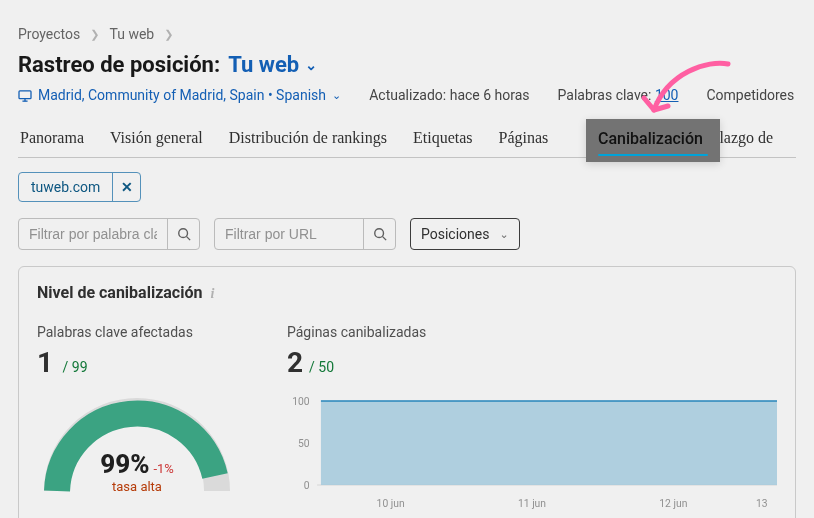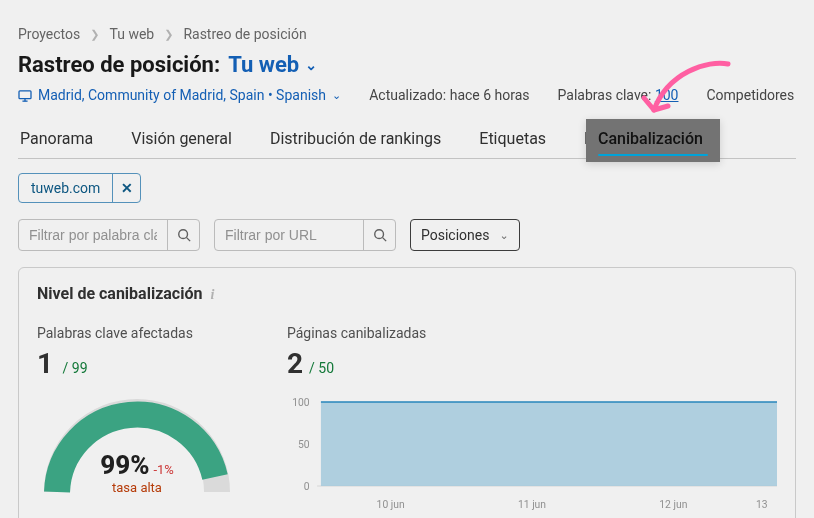--- a/index.html
+++ b/index.html
@@ -19,21 +19,21 @@
   .heading .chev { font-size: 14px; color: #1565c0; }
 
   
   .meta { margin-top: 10px; display: flex; align-items: center; gap: 28px; color: #4a4a4a; font-size: 14px; white-space: nowrap; overflow: hidden; }
   .location { color: #1565c0; display: inline-flex; align-items: center; gap: 6px; }
   .loc-chev { color: #1565c0; font-size: 11px; }
   .kw-count { color: #1565c0; }
   .monitor-icon { width: 14px; height: 12px; display: inline-block; }
 
   
-  .tabs { margin-top: 22px; display: flex; align-items: flex-end; gap: 34px; border-bottom: 1px solid #d0d0d0; font-size: 16px; color: #333; white-space: nowrap; overflow: hidden; }
+  .tabs { margin-top: 22px; display: flex; align-items: flex-end; gap: 22px; border-bottom: 1px solid #d0d0d0; font-size: 16px; color: #333; white-space: nowrap; overflow: hidden; font-family: Liberation Serif, serif; }
   .tab { padding: 4px 2px 10px 2px; cursor: pointer; position: relative; }
 
   
   .tab-active-wrap { position: absolute; z-index: 20; background: #737373; border-radius: 0; box-shadow: 0 2px 8px rgba(0,0,0,0.15); padding: 10px 12px 6px 12px; }
   .tab-active-inner { font-size: 16px; color: #111; font-weight: 500; }
   .tab-underline { height: 2px; background: #00a3d9; margin-top: 6px; border-radius: 1px; }
 
   
   .arrow-svg { position: absolute; z-index: 30; pointer-events: none; }
 
@@ -90,21 +90,20 @@
 <body>
 
 <div class="page">
   <div class="dim-overlay"></div>
 
   <nav class="breadcrumb">
     <a href="#">Proyectos</a>
     <span class="crumb-sep">❯</span>
     <a href="#">Tu web</a>
     <span class="crumb-sep">❯</span>
-    <span>Rastreo de posición</span>
   </nav>
 
   <div class="heading">
     <h1>Rastreo de posición:</h1>
     <a href="#" class="site-link">
       <span>Tu web</span>
       <span class="chev">⌄</span>
     </a>
   </div>
 

